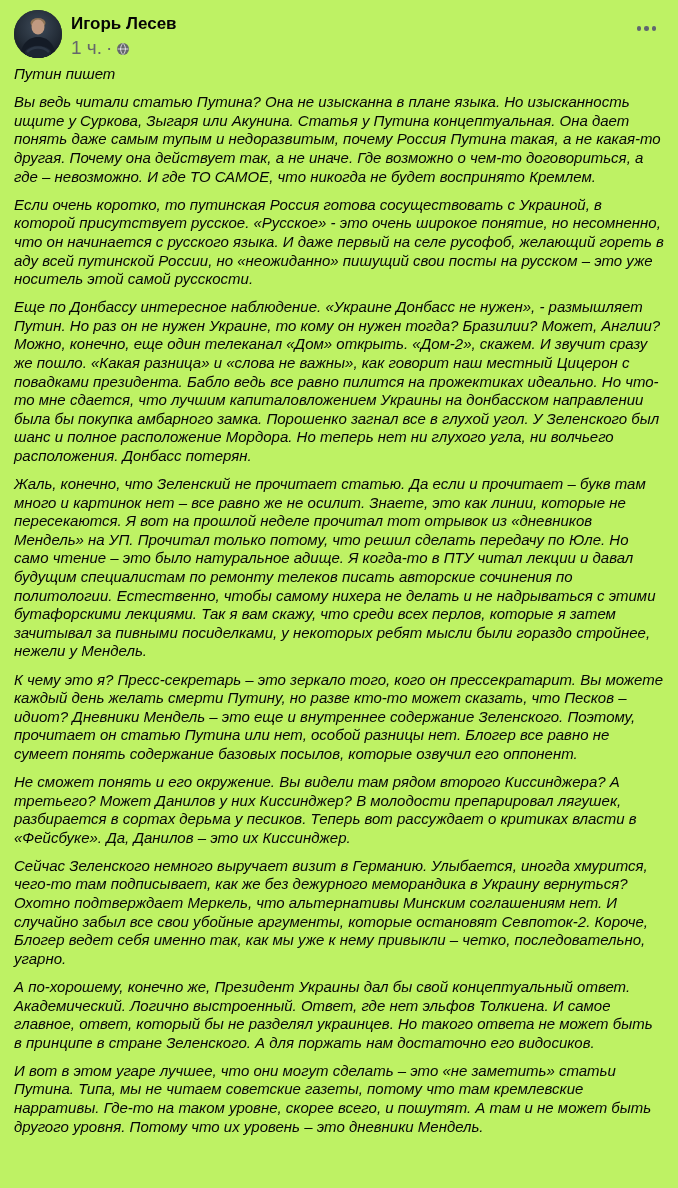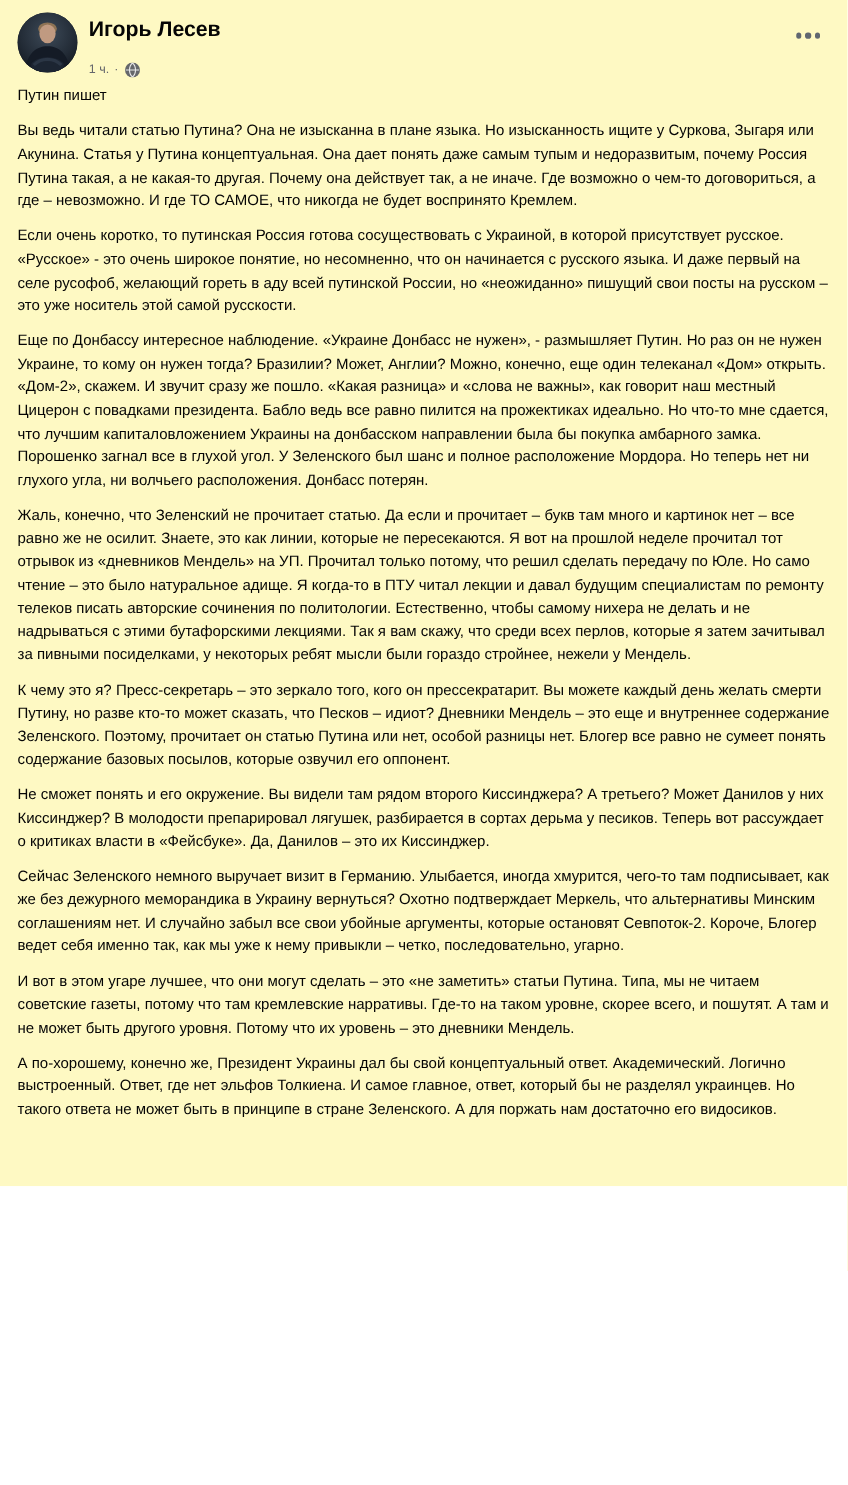--- a/index.html
+++ b/index.html
@@ -2,22 +2,22 @@
 <html><head>
 <meta charset="utf-8">
 <style>
   * { margin: 0; padding: 0; box-sizing: border-box; }
   html, body { background: #ffffff; }
   body { font-family: "Liberation Sans", "DejaVu Sans", sans-serif; }
 
   .page {
     position: relative;
     width: 678px;
-    height: 949px;
-    background: #fef9c3;
+    height: 1188px;
+    background: #bef264;
     overflow: hidden;
   }
 
   
   .post-header {
     display: flex;
     align-items: flex-start;
     padding: 10px 16px 0 14px;
     position: relative;
   }
@@ -36,22 +36,22 @@
     font-size: 17px;
     font-weight: 700;
     color: #050505;
     line-height: 1.2;
     cursor: pointer;
   }
   .sub-line {
     display: flex;
     align-items: center;
     gap: 4px;
-    margin-top: 16px;
-    font-size: 10px;
+    margin-top: 3px;
+    font-size: 19px;
     color: #65676B;
     line-height: 1.2;
   }
   .sub-line .sep { color: #65676B; }
   .globe { display: inline-flex; align-items: center; margin-left: 1px; }
 
   .more-button {
     position: absolute;
     right: 18px;
     top: 18px;
@@ -65,24 +65,25 @@
   .more-button .dot {
     width: 4.5px;
     height: 4.5px;
     border-radius: 50%;
     background: #606770;
   }
 
   
   .post-body {
     padding: 5px 14px 0 14px;
-    font-size: 12px;
+    font-size: 15px;
     line-height: 18.6px;
     color: #050505;
     letter-spacing: 0;
+    font-style: italic;
   }
   .para { margin: 0 0 9.5px 0; }
 </style>
 </head>
 <body>
 
 <div class="page">
 
   <div class="post-header">
 
@@ -127,17 +128,17 @@
 
   <div class="post-body" id="post-body">
       <p class="para">Путин пишет</p>
       <p class="para">Вы ведь читали статью Путина? Она не изысканна в плане языка. Но изысканность ищите у Суркова, Зыгаря или Акунина. Статья у Путина концептуальная. Она дает понять даже самым тупым и недоразвитым, почему Россия Путина такая, а не какая-то другая. Почему она действует так, а не иначе. Где возможно о чем-то договориться, а где – невозможно. И где ТО САМОЕ, что никогда не будет воспринято Кремлем.</p>
       <p class="para">Если очень коротко, то путинская Россия готова сосуществовать с Украиной, в которой присутствует русское. «Русское» - это очень широкое понятие, но несомненно, что он начинается с русского языка. И даже первый на селе русофоб, желающий гореть в аду всей путинской России, но «неожиданно» пишущий свои посты на русском – это уже носитель этой самой русскости.</p>
       <p class="para">Еще по Донбассу интересное наблюдение. «Украине Донбасс не нужен», - размышляет Путин. Но раз он не нужен Украине, то кому он нужен тогда? Бразилии? Может, Англии? Можно, конечно, еще один телеканал «Дом» открыть. «Дом-2», скажем. И звучит сразу же пошло. «Какая разница» и «слова не важны», как говорит наш местный Цицерон с повадками президента. Бабло ведь все равно пилится на прожектиках идеально. Но что-то мне сдается, что лучшим капиталовложением Украины на донбасском направлении была бы покупка амбарного замка. Порошенко загнал все в глухой угол. У Зеленского был шанс и полное расположение Мордора. Но теперь нет ни глухого угла, ни волчьего расположения. Донбасс потерян.</p>
       <p class="para">Жаль, конечно, что Зеленский не прочитает статью. Да если и прочитает – букв там много и картинок нет – все равно же не осилит. Знаете, это как линии, которые не пересекаются. Я вот на прошлой неделе прочитал тот отрывок из «дневников Мендель» на УП. Прочитал только потому, что решил сделать передачу по Юле. Но само чтение – это было натуральное адище. Я когда-то в ПТУ читал лекции и давал будущим специалистам по ремонту телеков писать авторские сочинения по политологии. Естественно, чтобы самому нихера не делать и не надрываться с этими бутафорскими лекциями. Так я вам скажу, что среди всех перлов, которые я затем зачитывал за пивными посиделками, у некоторых ребят мысли были гораздо стройнее, нежели у Мендель.</p>
       <p class="para">К чему это я? Пресс-секретарь – это зеркало того, кого он прессекратарит. Вы можете каждый день желать смерти Путину, но разве кто-то может сказать, что Песков – идиот? Дневники Мендель – это еще и внутреннее содержание Зеленского. Поэтому, прочитает он статью Путина или нет, особой разницы нет. Блогер все равно не сумеет понять содержание базовых посылов, которые озвучил его оппонент.</p>
       <p class="para">Не сможет понять и его окружение. Вы видели там рядом второго Киссинджера? А третьего? Может Данилов у них Киссинджер? В молодости препарировал лягушек, разбирается в сортах дерьма у песиков. Теперь вот рассуждает о критиках власти в «Фейсбуке». Да, Данилов – это их Киссинджер.</p>
       <p class="para">Сейчас Зеленского немного выручает визит в Германию. Улыбается, иногда хмурится, чего-то там подписывает, как же без дежурного меморандика в Украину вернуться? Охотно подтверждает Меркель, что альтернативы Минским соглашениям нет. И случайно забыл все свои убойные аргументы, которые остановят Севпоток-2. Короче, Блогер ведет себя именно так, как мы уже к нему привыкли – четко, последовательно, угарно.</p>
+      <p class="para">А по-хорошему, конечно же, Президент Украины дал бы свой концептуальный ответ. Академический. Логично выстроенный. Ответ, где нет эльфов Толкиена. И самое главное, ответ, который бы не разделял украинцев. Но такого ответа не может быть в принципе в стране Зеленского. А для поржать нам достаточно его видосиков.</p>
       <p class="para">И вот в этом угаре лучшее, что они могут сделать – это «не заметить» статьи Путина. Типа, мы не читаем советские газеты, потому что там кремлевские нарративы. Где-то на таком уровне, скорее всего, и пошутят. А там и не может быть другого уровня. Потому что их уровень – это дневники Мендель.</p>
-      <p class="para">А по-хорошему, конечно же, Президент Украины дал бы свой концептуальный ответ. Академический. Логично выстроенный. Ответ, где нет эльфов Толкиена. И самое главное, ответ, который бы не разделял украинцев. Но такого ответа не может быть в принципе в стране Зеленского. А для поржать нам достаточно его видосиков.</p>
     </div>
 
 </div>
 
 </body></html>

